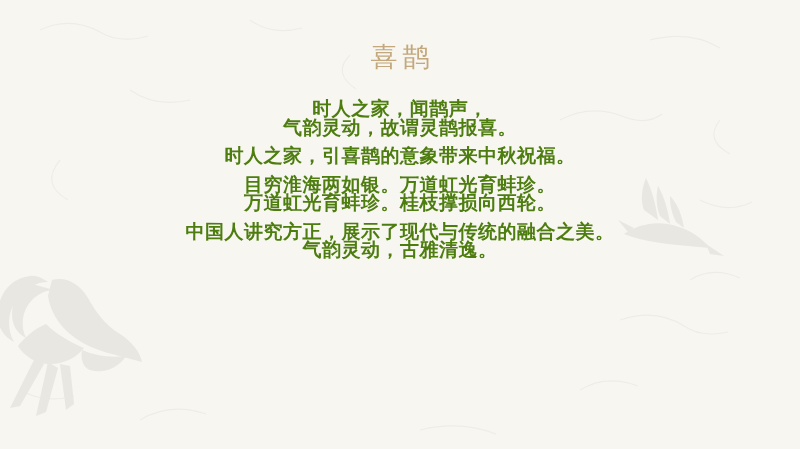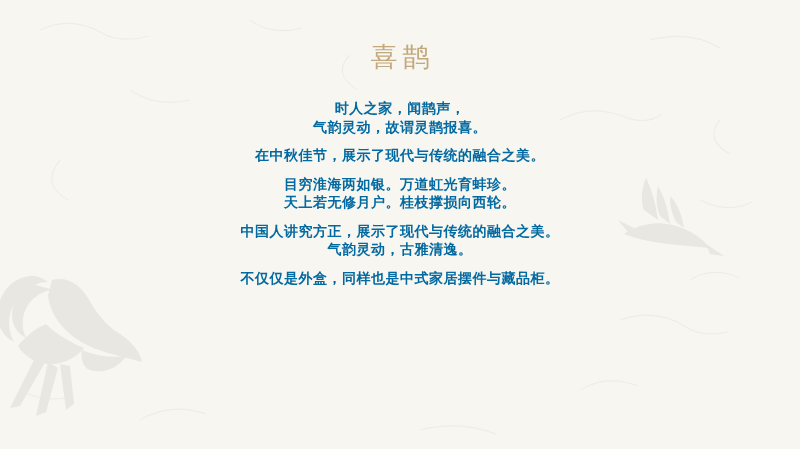--- a/index.html
+++ b/index.html
@@ -43,24 +43,24 @@
     line-height: 31px;
     font-weight: 400;
     color: #c3a87d;
     letter-spacing: 5px;
     text-indent: 5px; 
   }
   .title .title-line { display: block; }
 
   .body-text {
     margin-top: 27px;
-    font-size: 14px;
+    font-size: 19px;
     line-height: 18.5px;
     font-weight: 700;
-    color: #0369a1;
+    color: #4d7c0f;
     letter-spacing: 0.5px;
   }
   .para { margin: 0 0 10px 0; }
   .para .line { display: block; }
 </style>
 </head>
 <body>
 
 <div class="slide">
 
@@ -125,36 +125,33 @@
     </h1>
 
     <div class="body-text">
 
       <div class="para">
         <span class="line">时人之家，闻鹊声，</span>
         <span class="line">气韵灵动，故谓灵鹊报喜。</span>
       </div>
 
       <div class="para">
-        <span class="line">在中秋佳节，展示了现代与传统的融合之美。</span>
+        <span class="line">时人之家，引喜鹊的意象带来中秋祝福。</span>
       </div>
 
 
       <div class="para">
         <span class="line">目穷淮海两如银。万道虹光育蚌珍。</span>
-        <span class="line">天上若无修月户。桂枝撑损向西轮。</span>
+        <span class="line">万道虹光育蚌珍。桂枝撑损向西轮。</span>
       </div>
 
       <div class="para">
         <span class="line">中国人讲究方正，展示了现代与传统的融合之美。</span>
         <span class="line">气韵灵动，古雅清逸。</span>
       </div>
 
-      <div class="para">
-        <span class="line">不仅仅是外盒，同样也是中式家居摆件与藏品柜。</span>
-      </div>
 
       <div class="para">
       </div>
 
     </div>
   </div>
 </div>
 
 </body></html>

